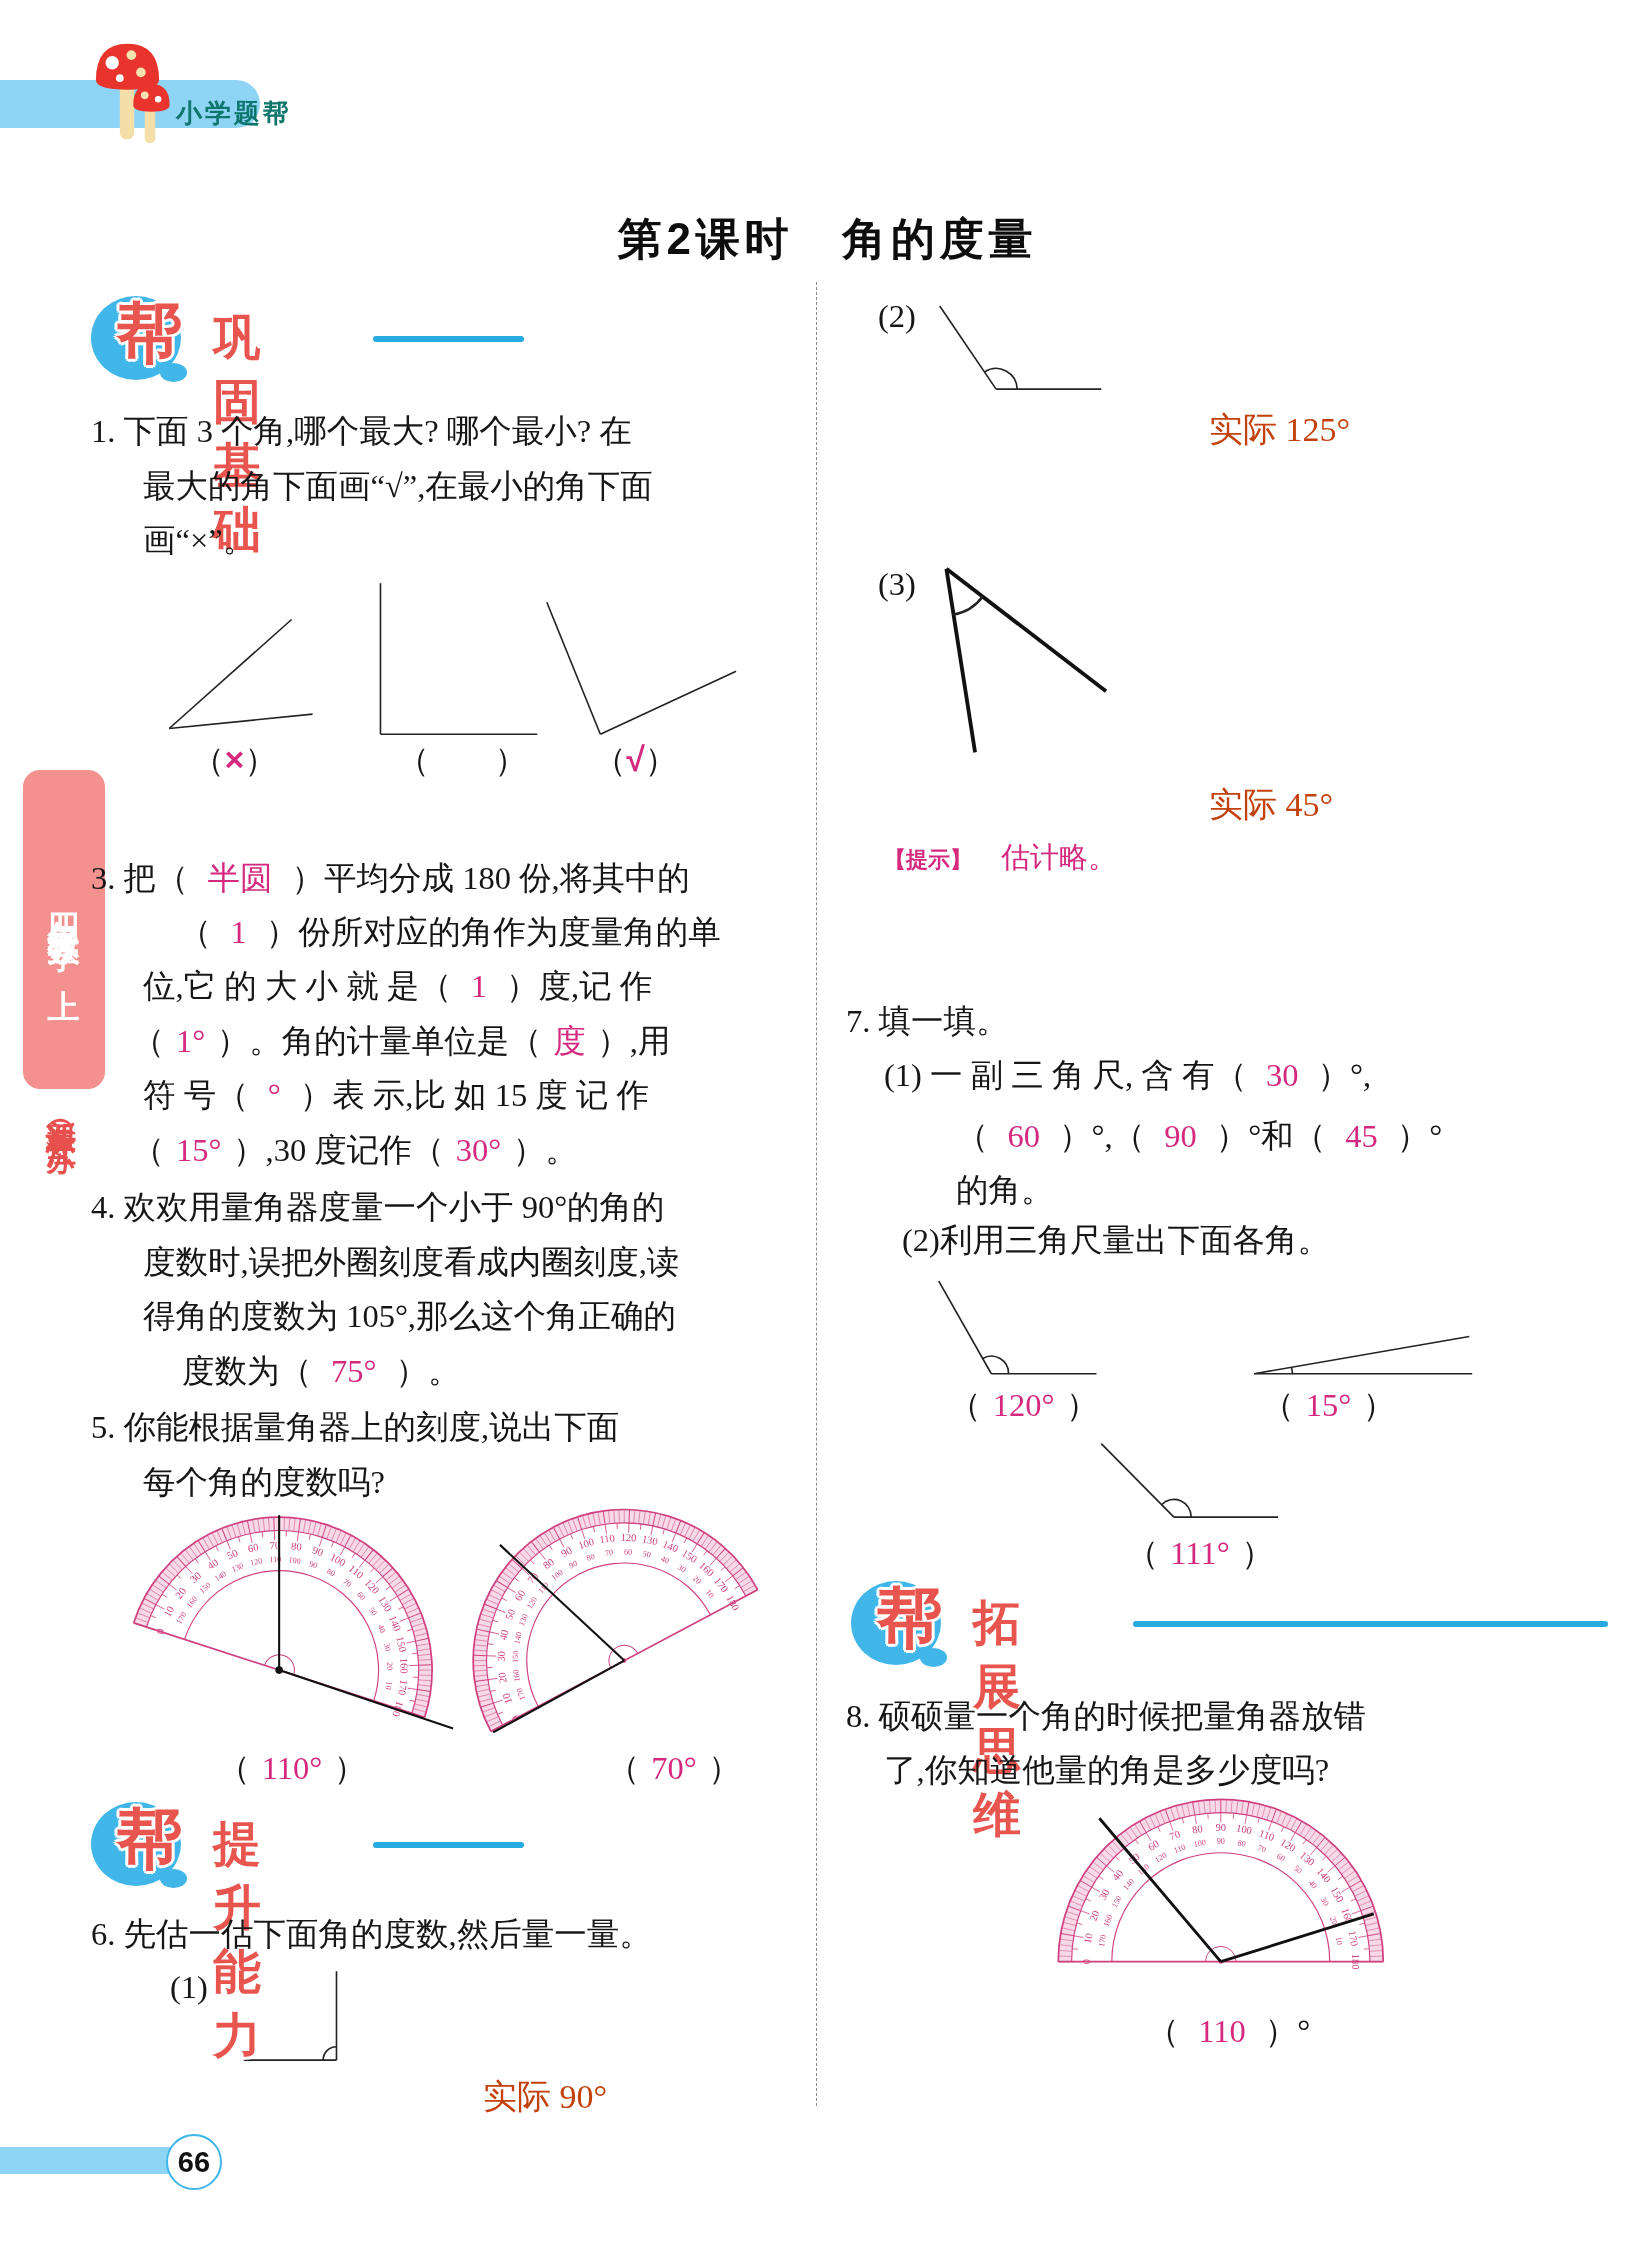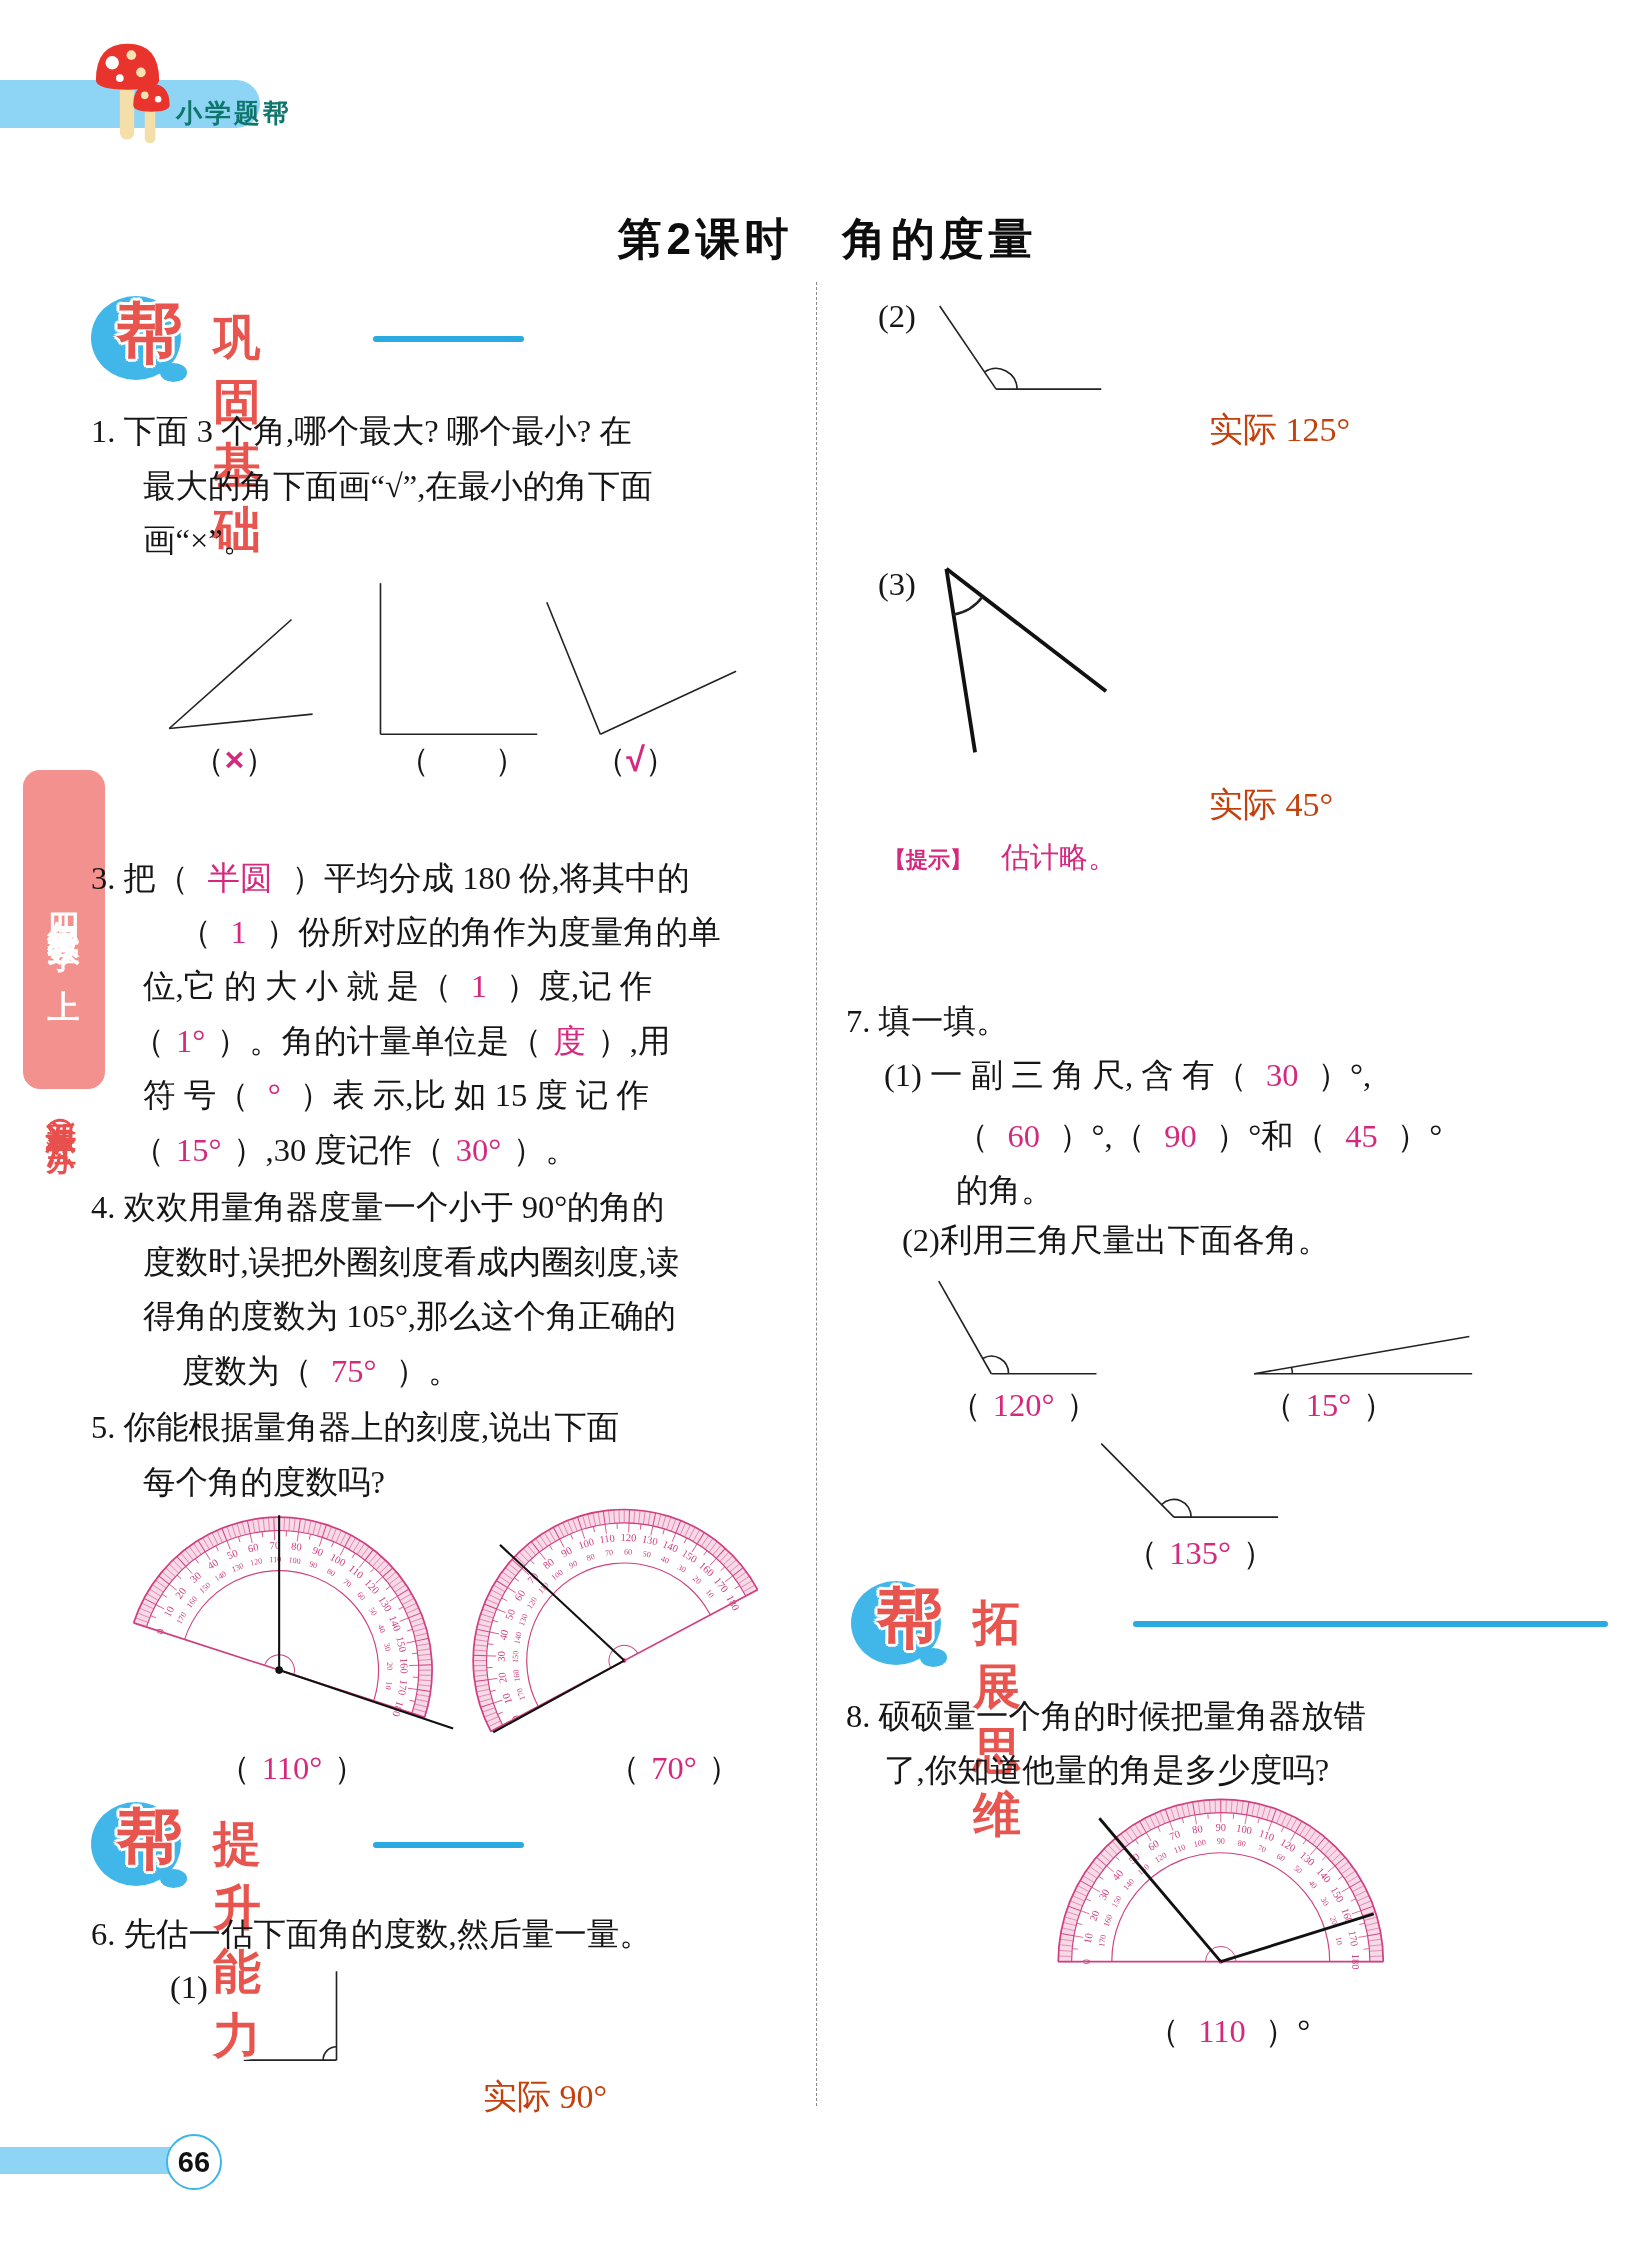--- a/index.html
+++ b/index.html
@@ -674,21 +674,21 @@
   <div class="t" style="left:884px;top:834px;"><span class="hinttag">【提示】</span><span class="hinttxt">　估计略。</span></div>
 
   <div class="t" style="left:846px;top:999px;">7. 填一填。</div>
   <div class="t" style="left:884px;top:1053px;"><span>(1) 一 副 三 角 尺, 含 有（</span><span class="bk">30</span><span>）°,</span></div>
   <div class="t" style="left:956px;top:1114px;"><span>（</span><span class="bk">60</span><span>）°,（</span><span class="bk">90</span><span>）°和（</span><span class="bk">45</span><span>）°</span></div>
   <div class="t" style="left:956px;top:1168px;">的角。</div>
   <div class="t" style="left:884px;top:1218px;margin-left:18px;">(2)利用三角尺量出下面各角。</div>
 
   <div class="ans" style="left:942px;top:1384px;width:163px;"><span>（</span><span class="bks">120°</span><span>）</span></div>
   <div class="ans" style="left:1247px;top:1384px;width:163px;"><span>（</span><span class="bks">15°</span><span>）</span></div>
-  <div class="ans" style="left:1114px;top:1532px;width:172px;"><span>（</span><span class="bks">135°</span><span>）</span></div>
+  <div class="ans" style="left:1114px;top:1532px;width:172px;"><span>（</span><span class="bks">111°</span><span>）</span></div>
 
   <div class="badge" style="left:851px;top:1579px;">
     <span class="bcirc"></span>
     <span class="bhelp">帮</span>
     <span class="blabel">拓展思维</span>
     <span class="bline" style="left:282px;width:475px;"></span>
   </div>
 
   <div class="t" style="left:846px;top:1694px;">8. 硕硕量一个角的时候把量角器放错</div>
   <div class="t" style="left:884px;top:1748px;">了,你知道他量的角是多少度吗?</div>

